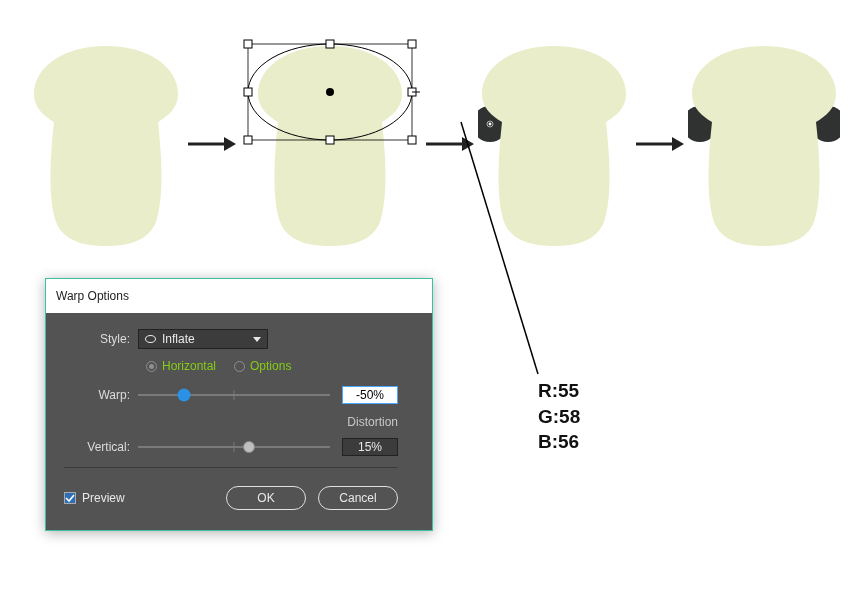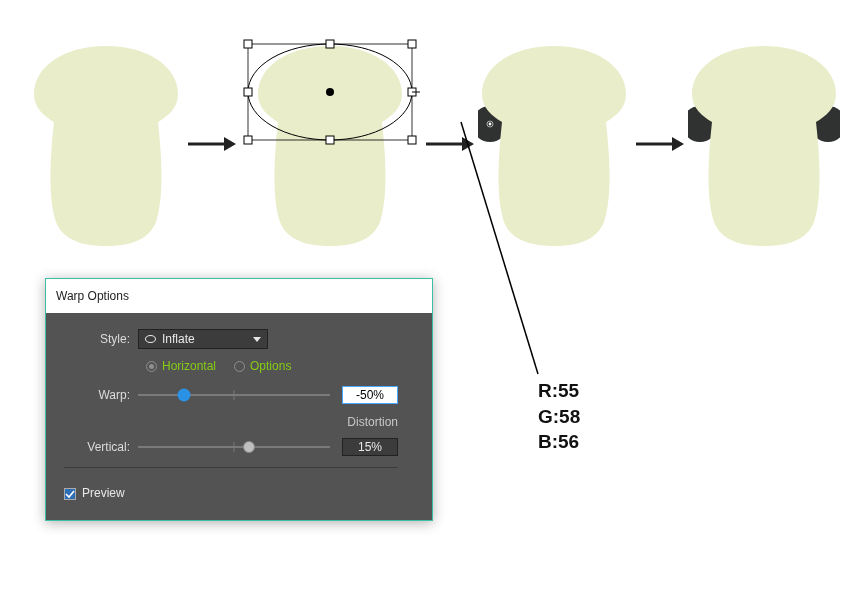--- a/index.html
+++ b/index.html
@@ -112,21 +112,21 @@
   .thumb-grey {
     position:absolute; width:12px;height:12px;border-radius:50%;background:#bfbfbf;border:1px solid #888;top:50%;transform:translate(-50%,-50%);
   }
   .valbox {
     width:56px;height:18px;background:#3c3c3c;border:1px solid #222;color:#e8e8e8;margin-left:12px;text-align:center;line-height:16px;
   }
   .valbox.focus { border:1px solid #4aa7ff; background:#fff;color:#000;}
   .group-label { color:#c8c8c8; margin:8px 0 8px 14px;text-align:right;}
   .divider { height:1px; background:#3a3a3a; margin: 8px 0 14px 0;}
   .dialog-footer {
-    display:flex; align-items:flex-end; padding: 4px 0 6px 0;
+    display:flex; align-items:center; padding: 4px 0 6px 0;
   }
   .checkbox {
     width:12px;height:12px;border:1px solid #aaa;background:#2d6fb7;display:inline-flex;align-items:center;justify-content:center;margin-right:6px;flex-shrink:0;
   }
   .checkbox svg{display:block;}
   .btn {
     width:80px;height:24px;border:1px solid #e0e0e0;border-radius:12px;background:transparent;color:#e8e8e8;display:flex;align-items:center;justify-content:center;cursor:pointer;
   }
   .btns { margin-left:auto; display:flex; gap:12px;}
 
@@ -272,15 +272,23 @@
 
     <div class="divider"></div>
 
     <div class="dialog-footer">
       <span class="checkbox">
         <svg width="10" height="10" viewBox="0 0 10 10">
             <polyline points="1,5 4,8 9,2" fill="none" stroke="#fff" stroke-width="1.6"></polyline>
           </svg>
       </span>
       <span>Preview</span>
+      <div class="btns">
+        <div class="btn">
+            <span>OK</span>
+          </div>
+        <div class="btn">
+            <span>Cancel</span>
+          </div>
+      </div>
     </div>
   </div>
 </div>
 
 </body></html>

